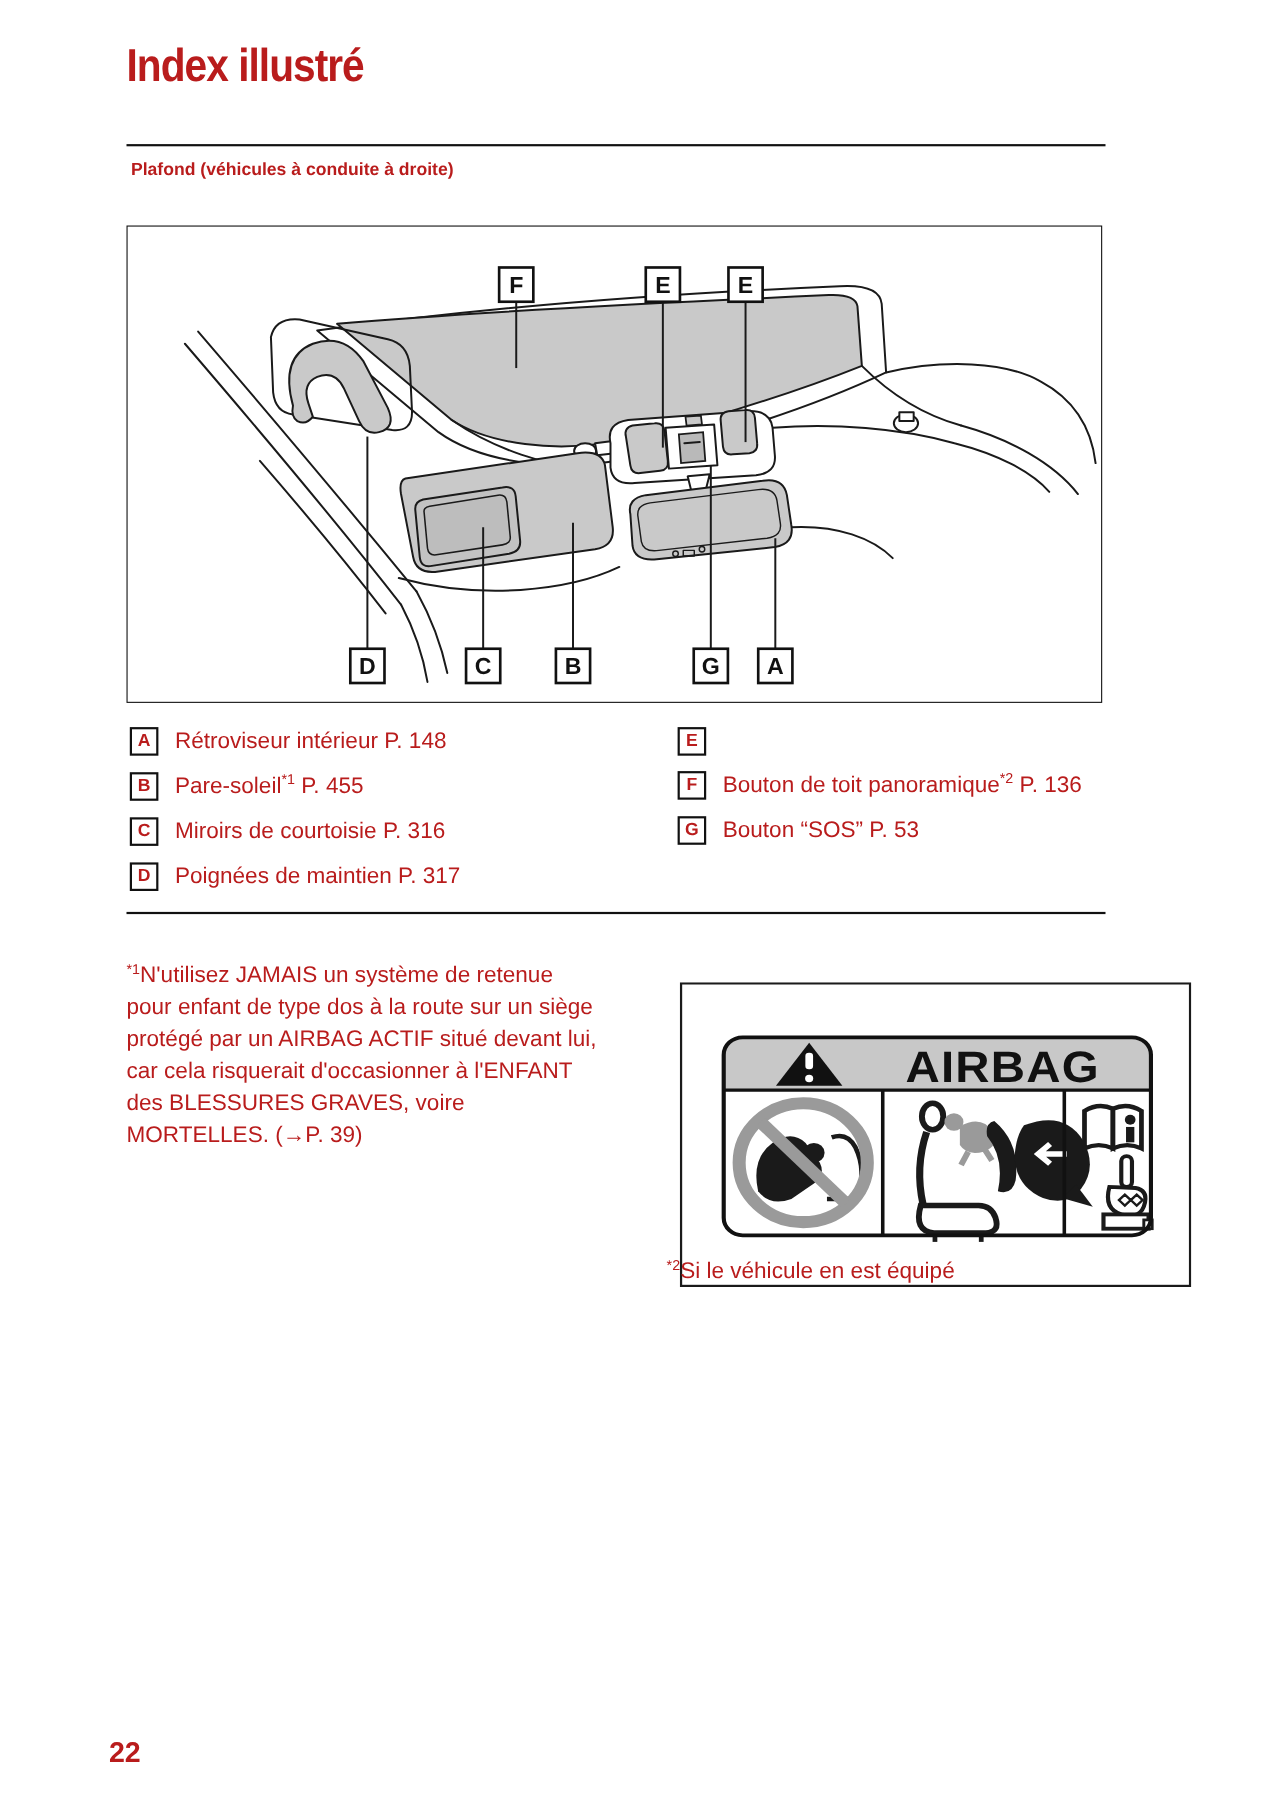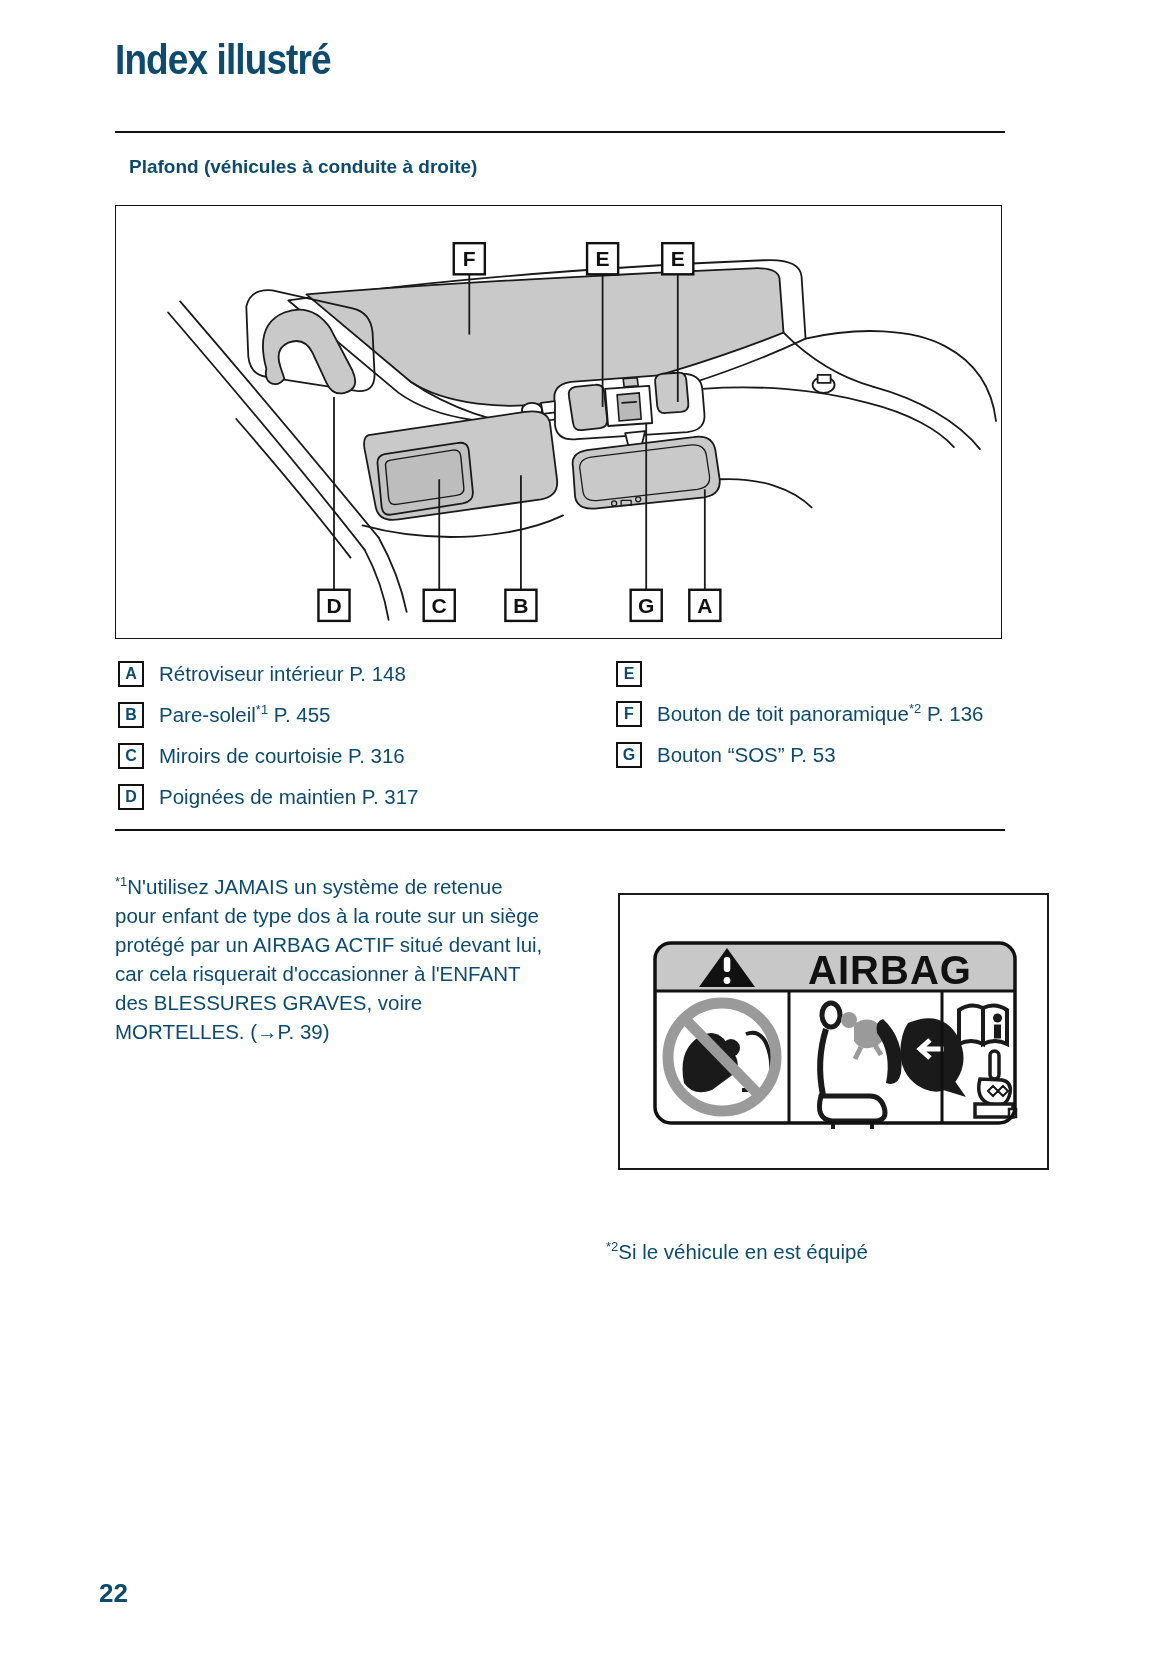--- a/index.html
+++ b/index.html
@@ -1,38 +1,38 @@
 <!DOCTYPE html>
 <html><head>
 <meta charset="utf-8">
 <style>
   html,body{margin:0;padding:0;background:#fff;}
   .page{position:relative;width:1165px;height:1653px;background:#fff;overflow:hidden;
-        font-family:"Liberation Sans",sans-serif;color:#0c4a6e;text-decoration:underline;}
+        font-family:"Liberation Sans",sans-serif;color:#b91c1c;text-decoration:underline;}
   .title{position:absolute;left:115px;top:36px;margin:0;font-size:42px;font-weight:700;
          letter-spacing:-1px;transform:scaleX(.88);transform-origin:left top;white-space:nowrap;}
   .rule{position:absolute;left:115px;width:890px;height:0;border-top:2px solid #111;}
   .r1{top:131px;} .r2{top:829px;}
-  .section-heading{position:absolute;left:115px;top:142px;margin:14px;font-size:19px;font-weight:700;white-space:nowrap;}
+  .section-heading{position:absolute;left:115px;top:142px;margin:4px;font-size:16px;font-weight:700;white-space:nowrap;}
   .diagram-box{position:absolute;left:115px;top:205px;width:887px;height:434px;
                border:1.5px solid #111;box-sizing:border-box;background:#fff;}
   .diagram-box svg{display:block;width:100%;height:100%;}
   .legend{position:absolute;font-size:20.5px;}
   .legend-left{left:118px;top:660px;width:480px;}
   .legend-right{left:616px;top:660px;width:392px;}
   .legend-row{display:flex;align-items:flex-start;margin-bottom:13px;}
   .marker{flex:0 0 26px;width:26px;height:26px;border:2px solid #111;box-sizing:border-box;
           display:flex;align-items:center;justify-content:center;font-size:16px;font-weight:700;
           margin-right:15px;margin-top:1px;background:#fff;}
   .lg-text{line-height:28px;}
   sup{font-size:13px;line-height:0;vertical-align:super;}
   .note1{position:absolute;left:115px;top:872px;width:431px;font-size:20.5px;line-height:29px;}
-  .airbag-fig{position:absolute;left:618px;top:893px;width:431px;height:277px;}
+  .airbag-fig{position:absolute;left:618px;top:893px;width:465px;height:277px;}
   .airbag-fig svg{display:block;width:100%;height:100%;}
-  .note2{position:absolute;left:606px;top:1240px;font-size:20.5px;white-space:nowrap;}
+  .note2{position:absolute;left:606px;top:1144px;font-size:20.5px;white-space:nowrap;}
   .page-num{position:absolute;left:99px;top:1578px;font-size:26px;font-weight:700;}
   .ln{fill:none;stroke:#1a1a1a;stroke-width:1.8;stroke-linecap:round;stroke-linejoin:round;}
   .gry{fill:#c9c9c9;stroke:#1a1a1a;stroke-width:1.8;stroke-linejoin:round;}
   .wht{fill:#fff;stroke:#1a1a1a;stroke-width:1.8;stroke-linejoin:round;}
   .lblbox{fill:#fff;stroke:#111;stroke-width:2.4;}
   .lbltxt{font-family:"Liberation Sans",sans-serif;font-size:21px;font-weight:700;fill:#111;text-anchor:middle;}
   .leader{stroke:#1a1a1a;stroke-width:1.8;}
   .abtxt{font-family:"Liberation Sans",sans-serif;font-size:40px;font-weight:700;fill:#111;
          text-anchor:middle;letter-spacing:1px;}
 </style>

